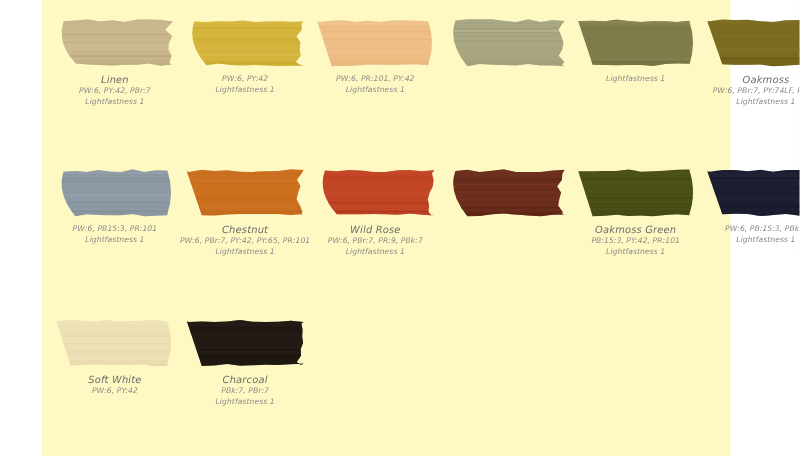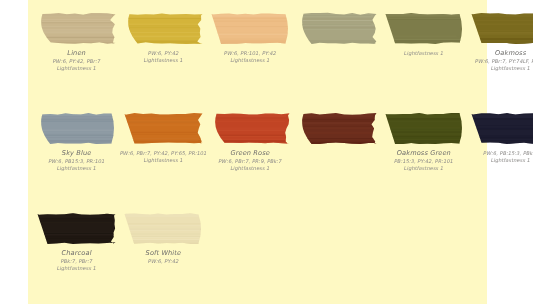--- a/index.html
+++ b/index.html
@@ -320,21 +320,20 @@
               <rect x="1.8" y="23.1" width="77.5" height="0.67" fill="#798690" opacity="0.43"></rect>
               <rect x="4.6" y="6.7" width="77.7" height="1.11" fill="#798690" opacity="0.39"></rect>
               <rect x="4.0" y="17.6" width="81.2" height="1.15" fill="#9fabb3" opacity="0.46"></rect>
               <rect x="2.0" y="4.0" width="74.9" height="1.08" fill="#798690" opacity="0.43"></rect>
               <rect x="0" y="28.0" width="82" height="5" fill="#798690" opacity="0.22"></rect>
               <rect x="2" y="1.5" width="74" height="3.5" fill="#9fabb3" opacity="0.2"></rect>
             </g>
           </svg>
         </div>
         <div class="label-block">
-          <span class="sw-name">Sky Blue</span>
           <span class="sw-pigments">PW:6, PB15:3, PR:101</span>
           <span class="sw-lf">Lightfastness 1</span>
         </div>
       </div>
       <div class="swatch-cell">
         <div class="paint-wrap">
           <svg width="82" height="33" viewBox="0 0 82 33" class="paint-svg">
             <path d="M 3 2.681033950617284 L 11.5 1.1 L 20.0 2.0 L 28.5 1.5 L 37.0 2.5 L 45.5 2.6 L 54.0 2.1 L 62.5 2.0 L 71.0 0.9 L 79.5 1.4 L 78.0 3.6 L 75.0 7.9 L 77.3 12.2 L 75.8 16.5 L 74.7 20.8 L 77.1 25.1 L 78.6 29.4 L 77.5 31.4 L 79.5 30.7 L 71.0 31.3 L 62.5 30.7 L 54.0 30.7 L 45.5 30.6 L 37.0 30.7 L 28.5 31.0 L 20.0 31.6 L 11.5 31.5 L 1.5 2.1 Z" fill="#cc6f1e"></path>
             <defs>
               <clipPath id="clip139">
@@ -355,20 +354,21 @@
               <rect x="4.9" y="9.9" width="78.8" height="0.61" fill="#da8236" opacity="0.37"></rect>
               <rect x="2.6" y="28.1" width="72.6" height="0.96" fill="#da8236" opacity="0.37"></rect>
               <rect x="4.2" y="28.7" width="81.0" height="0.50" fill="#b25c12" opacity="0.42"></rect>
               <rect x="5.8" y="22.2" width="80.5" height="0.43" fill="#b25c12" opacity="0.34"></rect>
               <rect x="0" y="28.0" width="82" height="5" fill="#b25c12" opacity="0.22"></rect>
               <rect x="2" y="1.5" width="74" height="3.5" fill="#da8236" opacity="0.2"></rect>
             </g>
           </svg>
         </div>
         <div class="label-block">
+          <span class="sw-name">Chestnut</span>
           <span class="sw-pigments">PW:6, PBr:7, PY:42, PY:65, PR:101</span>
           <span class="sw-lf">Lightfastness 1</span>
         </div>
       </div>
       <div class="swatch-cell">
         <div class="paint-wrap">
           <svg width="82" height="33" viewBox="0 0 82 33" class="paint-svg">
             <path d="M 6.5 1.7335905349794238 L 14.6 2.1 L 22.7 1.4 L 30.8 1.7 L 38.9 2.6 L 47.1 2.6 L 55.2 1.5 L 63.3 1.4 L 71.4 2.2 L 79.5 1.3 L 78.0 3.6 L 79.1 7.9 L 78.6 12.2 L 76.4 16.5 L 75.2 20.8 L 76.1 25.1 L 75.6 29.4 L 77.5 31.4 L 79.5 31.7 L 71.4 31.2 L 63.3 30.4 L 55.2 31.2 L 47.1 30.8 L 38.9 30.6 L 30.8 30.9 L 22.7 30.8 L 14.6 30.8 Q 1.5 16.5 6.5 2.1 Z" fill="#c14424"></path>
             <defs>
               <clipPath id="clip156">
@@ -389,21 +389,21 @@
               <rect x="2.8" y="24.6" width="73.3" height="0.43" fill="#ce5735" opacity="0.24"></rect>
               <rect x="2.0" y="2.0" width="79.9" height="0.55" fill="#ce5735" opacity="0.27"></rect>
               <rect x="1.9" y="27.3" width="73.2" height="0.85" fill="#ce5735" opacity="0.29"></rect>
               <rect x="4.3" y="18.0" width="79.9" height="0.75" fill="#ce5735" opacity="0.41"></rect>
               <rect x="0" y="28.0" width="82" height="5" fill="#a63317" opacity="0.22"></rect>
               <rect x="2" y="1.5" width="74" height="3.5" fill="#ce5735" opacity="0.2"></rect>
             </g>
           </svg>
         </div>
         <div class="label-block">
-          <span class="sw-name">Green Rose</span>
+          <span class="sw-name">Wild Rose</span>
           <span class="sw-pigments">PW:6, PBr:7, PR:9, PBk:7</span>
           <span class="sw-lf">Lightfastness 1</span>
         </div>
       </div>
       <div class="swatch-cell">
         <div class="paint-wrap">
           <svg width="82" height="33" viewBox="0 0 82 33" class="paint-svg">
             <path d="M 6.5 1.9861471193415638 L 14.6 1.2 L 22.7 2.6 L 30.8 1.8 L 38.9 0.9 L 47.1 2.6 L 55.2 2.7 L 63.3 2.6 L 71.4 1.6 L 79.5 1.1 L 78.0 3.6 L 77.6 7.9 L 74.5 12.2 L 77.1 16.5 L 75.8 20.8 L 75.2 25.1 L 78.2 29.4 L 77.5 31.4 L 79.5 30.9 L 71.4 31.1 L 63.3 32.1 L 55.2 31.7 L 47.1 31.0 L 38.9 30.4 L 30.8 30.9 L 22.7 32.0 L 14.6 32.1 Q 1.5 16.5 6.5 2.1 Z" fill="#6b2d1c"></path>
             <defs>
               <clipPath id="clip173">
@@ -498,20 +498,54 @@
         <div class="label-block">
           <span class="sw-pigments">PW:6, PB:15:3, PBk:7</span>
           <span class="sw-lf">Lightfastness 1</span>
         </div>
       </div>
     </div>
     <div class="swatch-row">
       <div class="swatch-cell">
         <div class="paint-wrap">
           <svg width="82" height="33" viewBox="0 0 82 33" class="paint-svg">
+            <path d="M 3 1.7963734567901235 L 11.1 1.4 L 19.1 1.9 L 27.2 2.5 L 35.2 1.4 L 43.3 2.5 L 51.3 2.0 L 59.4 1.9 L 67.4 1.2 L 75.5 2.4 Q 80.5 16.5 75.5 31.0 L 75.5 32.0 L 67.4 32.1 L 59.4 30.8 L 51.3 31.2 L 43.3 31.0 L 35.2 31.4 L 27.2 30.8 L 19.1 31.2 L 11.1 31.7 L 1.5 2.1 Z" fill="#ece0b4"></path>
+            <defs>
+              <clipPath id="clip241">
+                <path d="M 3 1.7963734567901235 L 11.1 1.4 L 19.1 1.9 L 27.2 2.5 L 35.2 1.4 L 43.3 2.5 L 51.3 2.0 L 59.4 1.9 L 67.4 1.2 L 75.5 2.4 Q 80.5 16.5 75.5 31.0 L 75.5 32.0 L 67.4 32.1 L 59.4 30.8 L 51.3 31.2 L 43.3 31.0 L 35.2 31.4 L 27.2 30.8 L 19.1 31.2 L 11.1 31.7 L 1.5 2.1 Z"></path>
+              </clipPath>
+            </defs>
+            <g clip-path="url(#clip241)">
+              <rect x="4.7" y="25.3" width="80.1" height="0.71" fill="#f3ebc9" opacity="0.28"></rect>
+              <rect x="2.4" y="13.2" width="76.2" height="0.73" fill="#f3ebc9" opacity="0.29"></rect>
+              <rect x="3.4" y="21.5" width="81.3" height="1.04" fill="#f3ebc9" opacity="0.22"></rect>
+              <rect x="3.6" y="29.6" width="72.1" height="1.04" fill="#f3ebc9" opacity="0.19"></rect>
+              <rect x="5.2" y="16.7" width="75.2" height="1.04" fill="#ddd09e" opacity="0.29"></rect>
+              <rect x="4.0" y="24.1" width="77.3" height="0.43" fill="#f3ebc9" opacity="0.32"></rect>
+              <rect x="2.1" y="31.3" width="75.0" height="0.41" fill="#ddd09e" opacity="0.37"></rect>
+              <rect x="1.5" y="17.5" width="75.0" height="1.28" fill="#f3ebc9" opacity="0.26"></rect>
+              <rect x="4.2" y="24.2" width="74.0" height="0.64" fill="#ddd09e" opacity="0.38"></rect>
+              <rect x="0.1" y="30.5" width="78.7" height="0.59" fill="#ddd09e" opacity="0.23"></rect>
+              <rect x="3.3" y="15.8" width="75.6" height="0.54" fill="#f3ebc9" opacity="0.22"></rect>
+              <rect x="3.8" y="21.6" width="81.6" height="0.78" fill="#ddd09e" opacity="0.43"></rect>
+              <rect x="3.6" y="27.0" width="73.2" height="0.71" fill="#f3ebc9" opacity="0.37"></rect>
+              <rect x="4.6" y="11.6" width="77.1" height="0.63" fill="#ddd09e" opacity="0.44"></rect>
+              <rect x="0" y="28.0" width="82" height="5" fill="#ddd09e" opacity="0.22"></rect>
+              <rect x="2" y="1.5" width="74" height="3.5" fill="#f3ebc9" opacity="0.2"></rect>
+            </g>
+          </svg>
+        </div>
+        <div class="label-block">
+          <span class="sw-name">Soft White</span>
+          <span class="sw-pigments">PW:6, PY:42</span>
+        </div>
+      </div>
+      <div class="swatch-cell">
+        <div class="paint-wrap">
+          <svg width="82" height="33" viewBox="0 0 82 33" class="paint-svg">
             <path d="M 3 2.7438168724279834 L 11.5 2.3 L 20.0 2.6 L 28.5 2.3 L 37.0 1.3 L 45.5 2.5 L 54.0 2.7 L 62.5 2.5 L 71.0 1.8 L 79.5 2.6 L 78.0 3.6 L 78.8 7.9 L 78.5 12.2 L 79.1 16.5 L 77.5 20.8 L 77.7 25.1 L 74.9 29.4 L 77.5 31.4 L 79.5 30.3 L 71.0 30.9 L 62.5 31.4 L 54.0 31.2 L 45.5 31.5 L 37.0 31.9 L 28.5 30.7 L 20.0 31.6 L 11.5 32.0 L 1.5 2.1 Z" fill="#221a14"></path>
             <defs>
               <clipPath id="clip224">
                 <path d="M 3 2.7438168724279834 L 11.5 2.3 L 20.0 2.6 L 28.5 2.3 L 37.0 1.3 L 45.5 2.5 L 54.0 2.7 L 62.5 2.5 L 71.0 1.8 L 79.5 2.6 L 78.0 3.6 L 78.8 7.9 L 78.5 12.2 L 79.1 16.5 L 77.5 20.8 L 77.7 25.1 L 74.9 29.4 L 77.5 31.4 L 79.5 30.3 L 71.0 30.9 L 62.5 31.4 L 54.0 31.2 L 45.5 31.5 L 37.0 31.9 L 28.5 30.7 L 20.0 31.6 L 11.5 32.0 L 1.5 2.1 Z"></path>
               </clipPath>
             </defs>
             <g clip-path="url(#clip224)">
               <rect x="5.5" y="20.1" width="79.0" height="0.48" fill="#302620" opacity="0.29"></rect>
               <rect x="2.2" y="2.9" width="76.8" height="1.25" fill="#15100b" opacity="0.24"></rect>
               <rect x="2.2" y="6.1" width="73.5" height="0.51" fill="#15100b" opacity="0.43"></rect>
@@ -530,48 +564,14 @@
               <rect x="2" y="1.5" width="74" height="3.5" fill="#302620" opacity="0.2"></rect>
             </g>
           </svg>
         </div>
         <div class="label-block">
           <span class="sw-name">Charcoal</span>
           <span class="sw-pigments">PBk:7, PBr:7</span>
           <span class="sw-lf">Lightfastness 1</span>
         </div>
       </div>
-      <div class="swatch-cell">
-        <div class="paint-wrap">
-          <svg width="82" height="33" viewBox="0 0 82 33" class="paint-svg">
-            <path d="M 3 1.7963734567901235 L 11.1 1.4 L 19.1 1.9 L 27.2 2.5 L 35.2 1.4 L 43.3 2.5 L 51.3 2.0 L 59.4 1.9 L 67.4 1.2 L 75.5 2.4 Q 80.5 16.5 75.5 31.0 L 75.5 32.0 L 67.4 32.1 L 59.4 30.8 L 51.3 31.2 L 43.3 31.0 L 35.2 31.4 L 27.2 30.8 L 19.1 31.2 L 11.1 31.7 L 1.5 2.1 Z" fill="#ece0b4"></path>
-            <defs>
-              <clipPath id="clip241">
-                <path d="M 3 1.7963734567901235 L 11.1 1.4 L 19.1 1.9 L 27.2 2.5 L 35.2 1.4 L 43.3 2.5 L 51.3 2.0 L 59.4 1.9 L 67.4 1.2 L 75.5 2.4 Q 80.5 16.5 75.5 31.0 L 75.5 32.0 L 67.4 32.1 L 59.4 30.8 L 51.3 31.2 L 43.3 31.0 L 35.2 31.4 L 27.2 30.8 L 19.1 31.2 L 11.1 31.7 L 1.5 2.1 Z"></path>
-              </clipPath>
-            </defs>
-            <g clip-path="url(#clip241)">
-              <rect x="4.7" y="25.3" width="80.1" height="0.71" fill="#f3ebc9" opacity="0.28"></rect>
-              <rect x="2.4" y="13.2" width="76.2" height="0.73" fill="#f3ebc9" opacity="0.29"></rect>
-              <rect x="3.4" y="21.5" width="81.3" height="1.04" fill="#f3ebc9" opacity="0.22"></rect>
-              <rect x="3.6" y="29.6" width="72.1" height="1.04" fill="#f3ebc9" opacity="0.19"></rect>
-              <rect x="5.2" y="16.7" width="75.2" height="1.04" fill="#ddd09e" opacity="0.29"></rect>
-              <rect x="4.0" y="24.1" width="77.3" height="0.43" fill="#f3ebc9" opacity="0.32"></rect>
-              <rect x="2.1" y="31.3" width="75.0" height="0.41" fill="#ddd09e" opacity="0.37"></rect>
-              <rect x="1.5" y="17.5" width="75.0" height="1.28" fill="#f3ebc9" opacity="0.26"></rect>
-              <rect x="4.2" y="24.2" width="74.0" height="0.64" fill="#ddd09e" opacity="0.38"></rect>
-              <rect x="0.1" y="30.5" width="78.7" height="0.59" fill="#ddd09e" opacity="0.23"></rect>
-              <rect x="3.3" y="15.8" width="75.6" height="0.54" fill="#f3ebc9" opacity="0.22"></rect>
-              <rect x="3.8" y="21.6" width="81.6" height="0.78" fill="#ddd09e" opacity="0.43"></rect>
-              <rect x="3.6" y="27.0" width="73.2" height="0.71" fill="#f3ebc9" opacity="0.37"></rect>
-              <rect x="4.6" y="11.6" width="77.1" height="0.63" fill="#ddd09e" opacity="0.44"></rect>
-              <rect x="0" y="28.0" width="82" height="5" fill="#ddd09e" opacity="0.22"></rect>
-              <rect x="2" y="1.5" width="74" height="3.5" fill="#f3ebc9" opacity="0.2"></rect>
-            </g>
-          </svg>
-        </div>
-        <div class="label-block">
-          <span class="sw-name">Soft White</span>
-          <span class="sw-pigments">PW:6, PY:42</span>
-        </div>
-      </div>
     </div>
   </div>
 
 </body></html>

